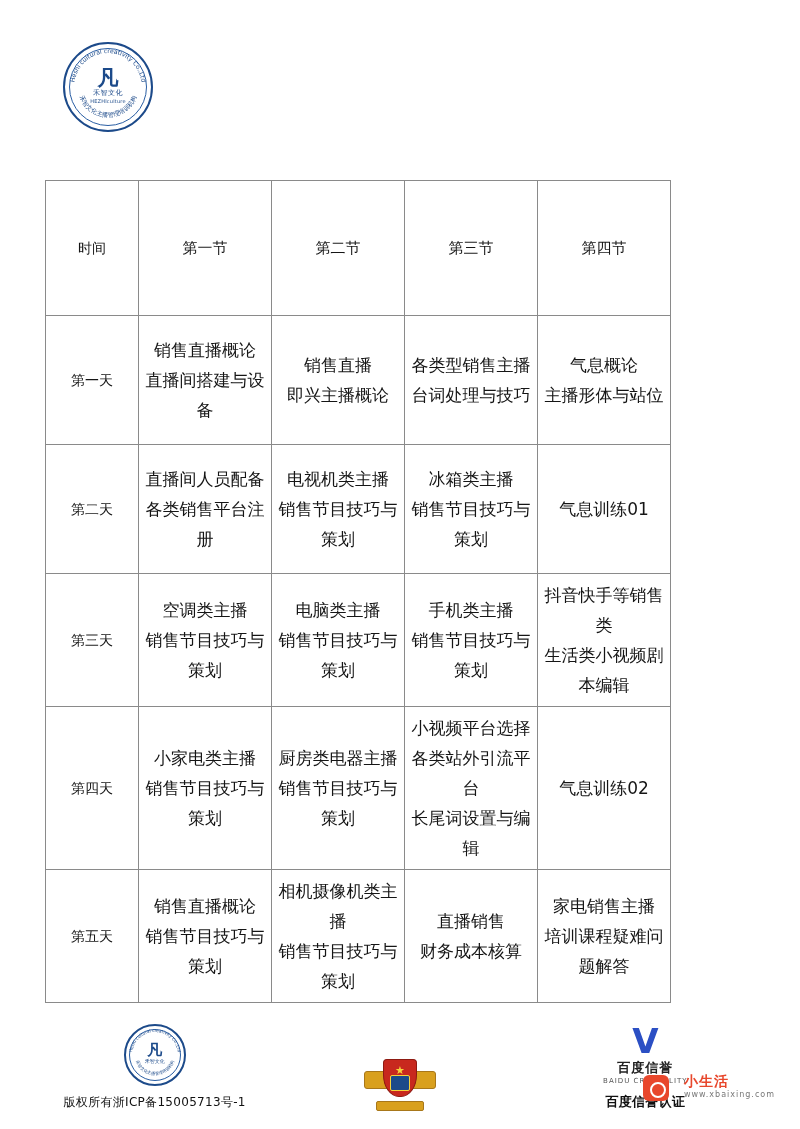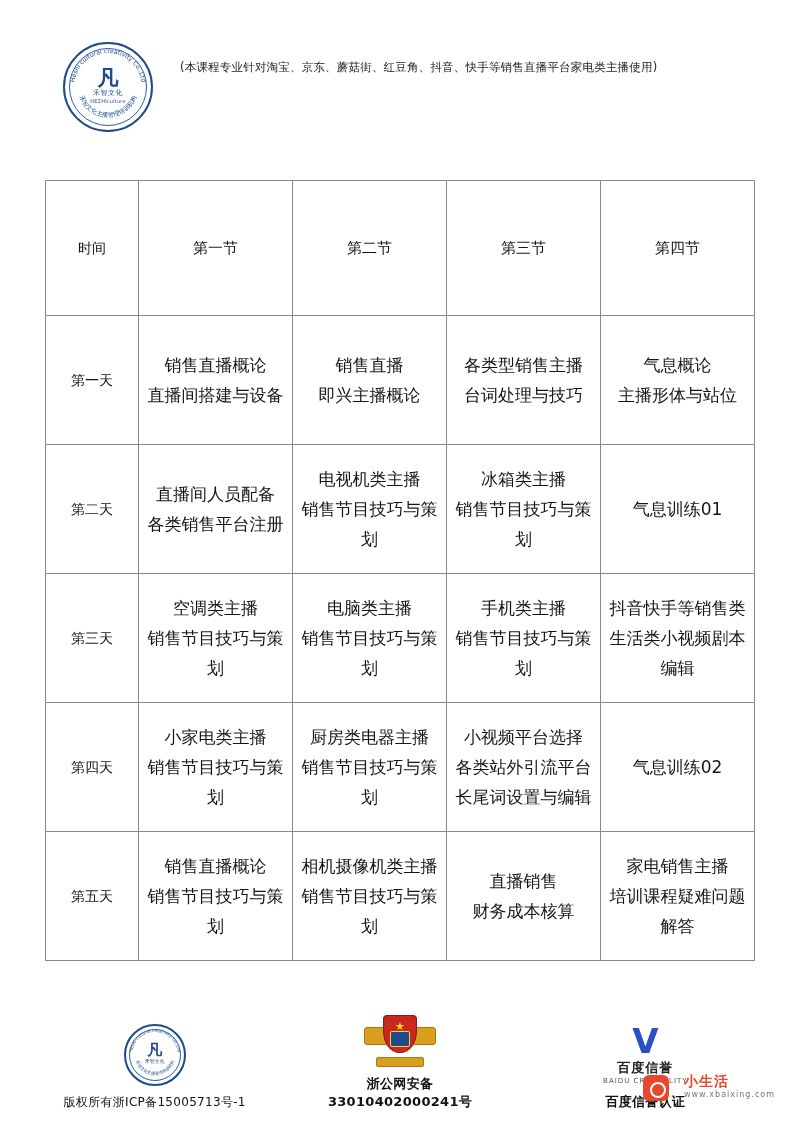--- a/index.html
+++ b/index.html
@@ -100,21 +100,21 @@
     color: #222222;
     margin-top: 22px;
     letter-spacing: 0.2px;
   }
 
   
   .table-wrap {
     padding: 48px 45px 0 45px;
   }
   table.schedule {
-    width: 710px;
+    width: 626px;
     border-collapse: collapse;
     table-layout: fixed;
   }
   table.schedule td, table.schedule th {
     border: 1px solid #8a8a8a;
     text-align: center;
     vertical-align: middle;
     font-weight: normal;
     font-size: 17px;
     color: #151515;
@@ -348,21 +348,20 @@
           </text>
         </svg>
         <div class="mark">
           <div class="glyph">凡</div>
           <div class="cn">禾智文化</div>
           <div class="en">HEZHIculture</div>
         </div>
       </div>
     </div>
     <div class="title-block">
-      <div class="doc-subtitle">(本课程专业针对淘宝、京东、蘑菇街、红豆角、抖音、快手等销售直播平台家电类主播使用)</div>
     </div>
   </div>
 
   <div class="table-wrap">
     <table class="schedule">
       <thead>
         <tr>
           <td class="col-time">时间</td>
           <td>第一节</td>
           <td>第二节</td>
@@ -542,21 +541,20 @@
           <div class="emblem">
             <div class="wing left"></div>
             <div class="wing right"></div>
             <div class="shield">
               <div class="star">★</div>
               <div class="inner"></div>
             </div>
             <div class="base"></div>
           </div>
         </div>
-        <div class="footer-caption bold">浙公网安备 33010402000241号</div>
       </div>
 
       <div class="footer-item">
         <div class="footer-badge">
           <div class="baidu">
             <div class="v">V</div>
             <div class="name">百度信誉</div>
             <div class="en">BAIDU CREDIBILITY</div>
           </div>
         </div>

